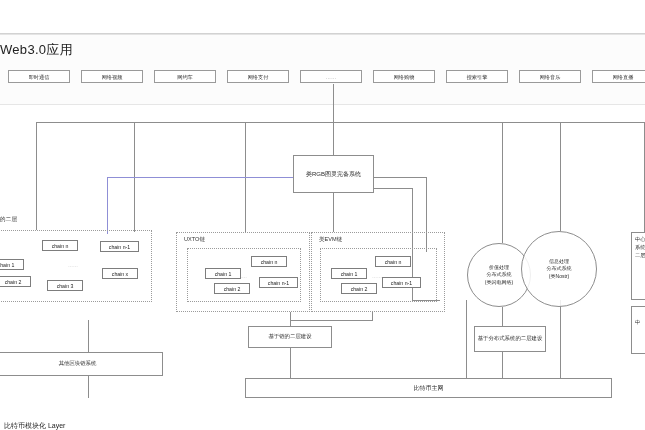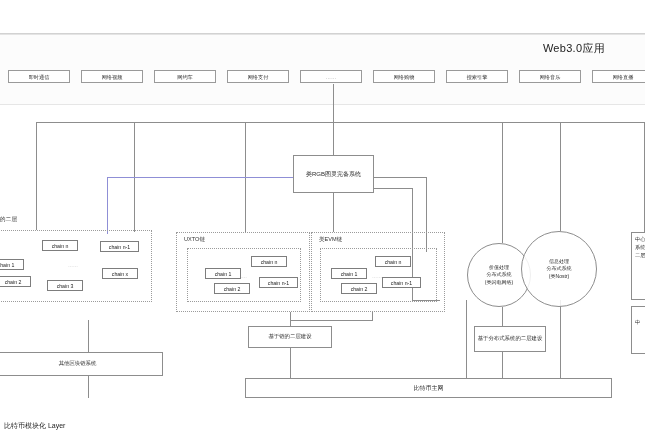--- a/index.html
+++ b/index.html
@@ -20,21 +20,21 @@
   .band-rule2{top:104px;height:1px;background:#e6e6e6;}
   .band-body{top:105px;height:293px;background:#ffffff;}
   .band-bottom{top:398px;height:32px;background:#ffffff;}
 
   
   #wires{position:absolute;left:0;top:0;width:645px;height:430px;}
 
   
   .title{
     position:absolute;left:0;top:41px;width:605px;
-    text-align:right;font-size:11px;color:#222;letter-spacing:.3px;
+    text-align:left;font-size:13px;color:#222;letter-spacing:.3px;
   }
 
   
   .chip{
     position:absolute;top:70px;height:13px;
     border:1px solid #9a9a9a;background:#fff;
     font-size:5.2px;color:#333;line-height:13px;text-align:center;
     box-sizing:border-box;
     white-space:nowrap;overflow:hidden;
   }

